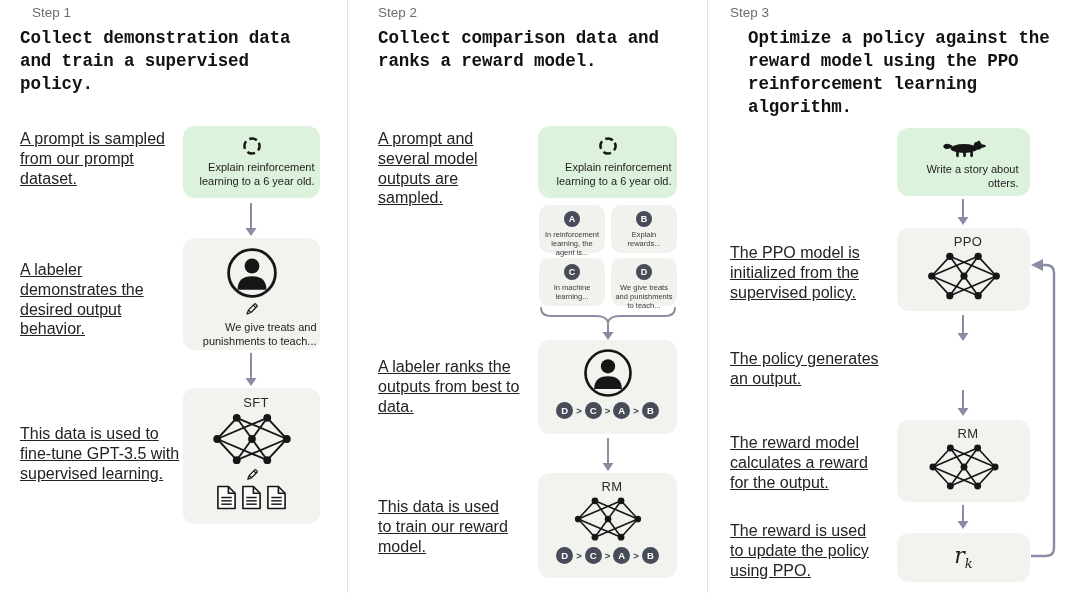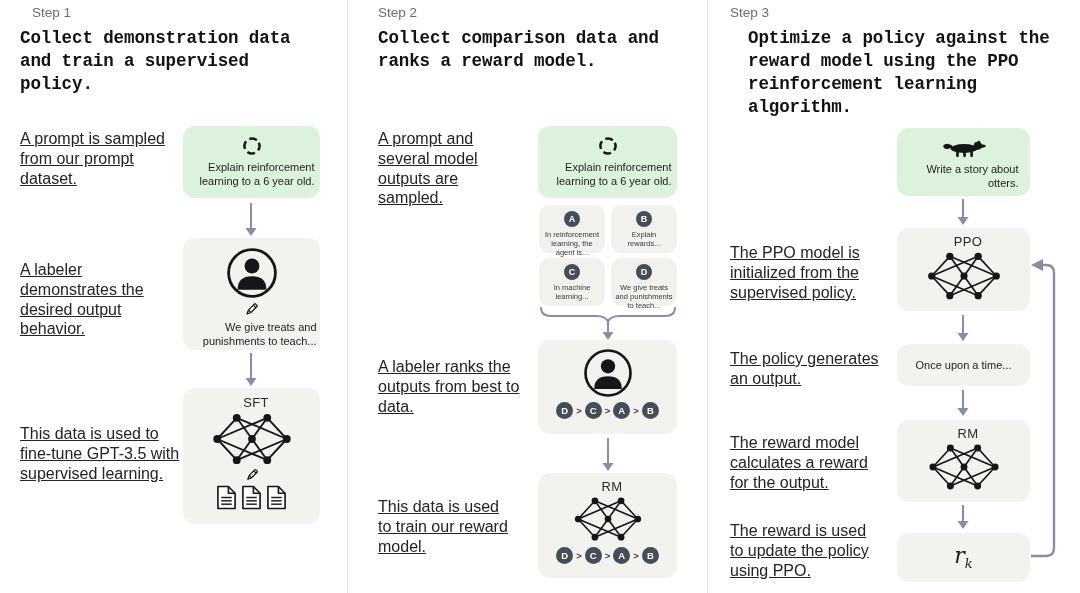--- a/index.html
+++ b/index.html
@@ -267,23 +267,20 @@
       </svg>
   </div>
 
   <div class="arr" style="left:956px;top:315px">
     <svg width="14" height="26">
         <line x1="7" y1="0" x2="7" y2="18" stroke="#898ca3" stroke-width="2"></line>
         <polygon points="1.5,18 12.5,18 7,26" fill="#898ca3"></polygon>
       </svg>
   </div>
 
-  <div class="box" style="left:897px;top:344px;width:133px;height:42px;justify-content:center">
-    <div class="box-small-text">Once upon a time...</div>
-  </div>
 
   <div class="arr" style="left:956px;top:390px">
     <svg width="14" height="26">
         <line x1="7" y1="0" x2="7" y2="18" stroke="#898ca3" stroke-width="2"></line>
         <polygon points="1.5,18 12.5,18 7,26" fill="#898ca3"></polygon>
       </svg>
   </div>
 
   <div class="box" style="left:897px;top:420px;width:133px;height:82px">
     <div class="model-label" style="margin-top:6px">RM</div>

